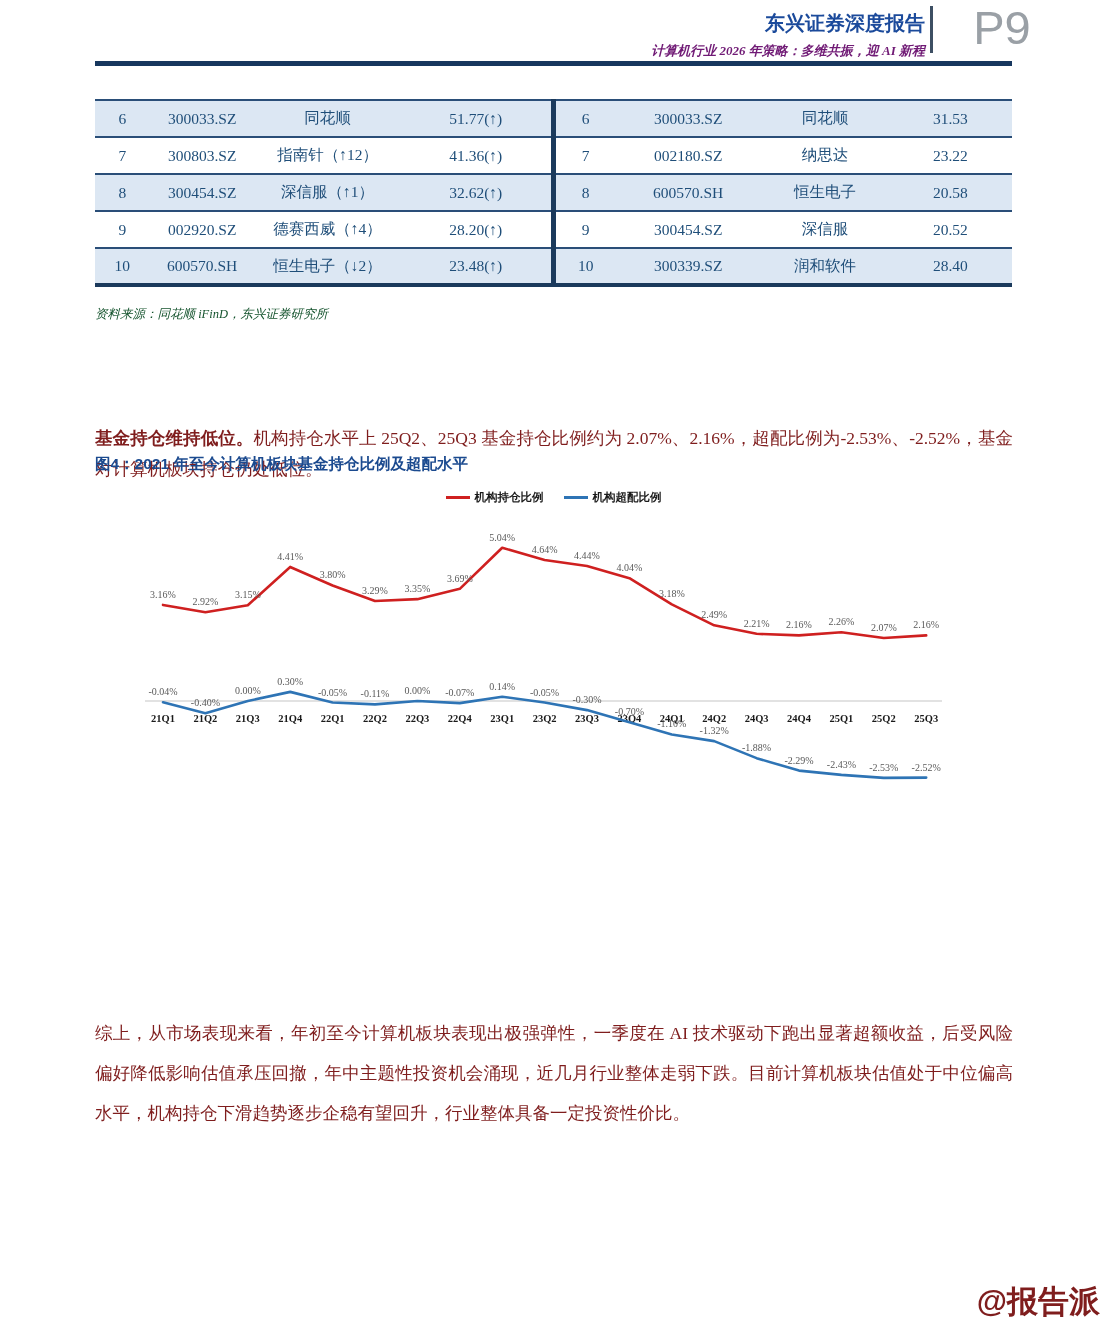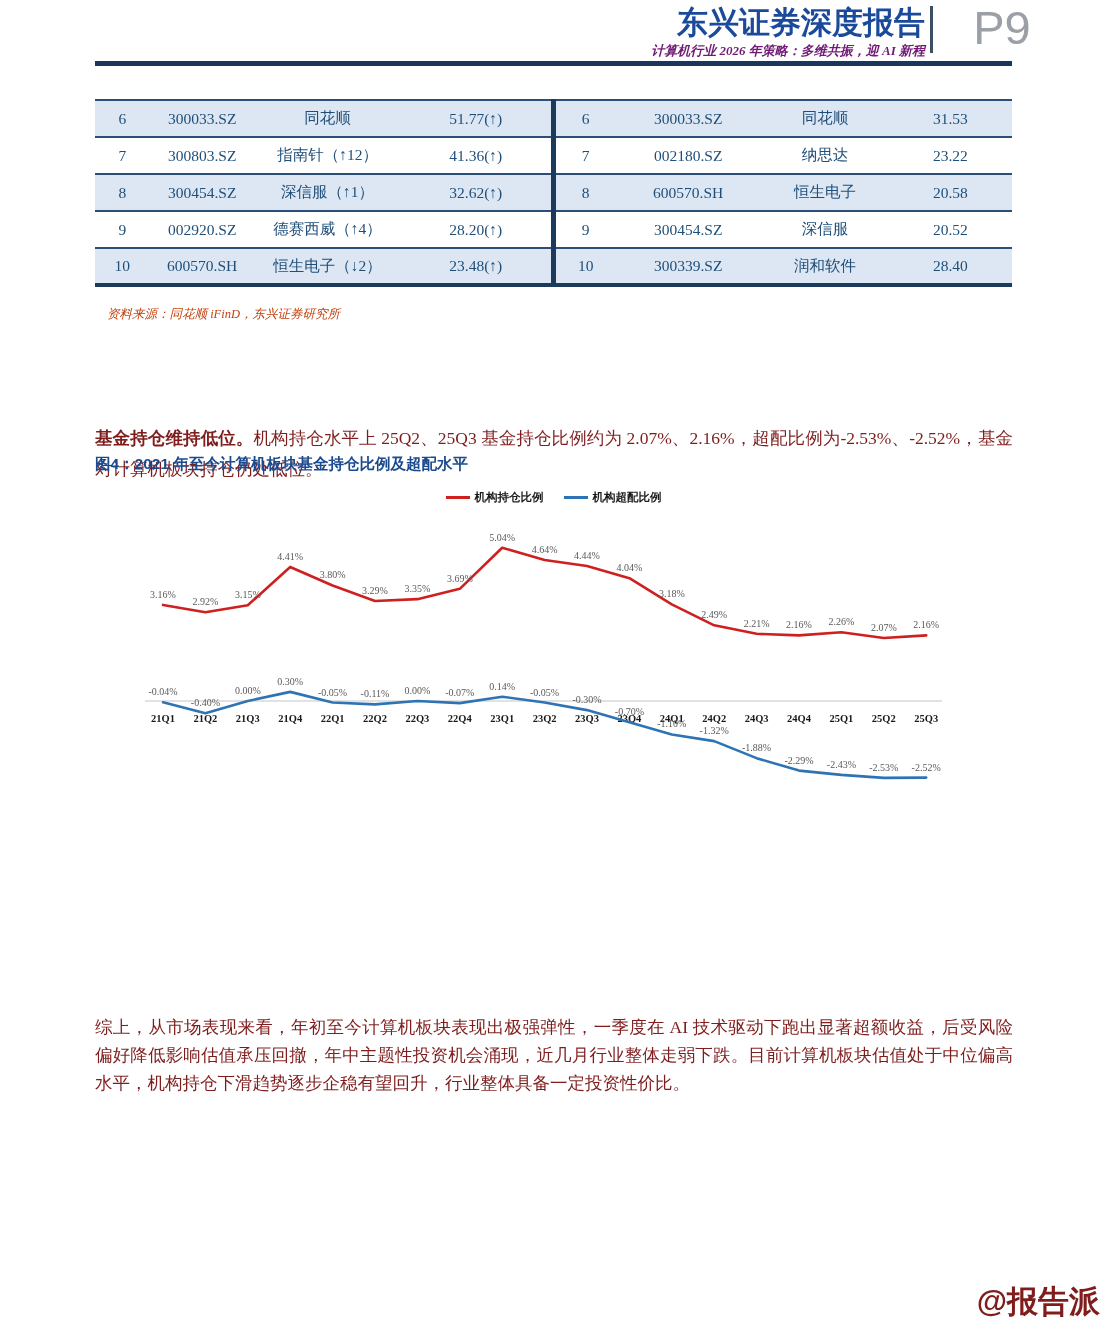--- a/index.html
+++ b/index.html
@@ -7,48 +7,48 @@
   .page {
     position:relative; width:1106px; height:1320px; background:#fff; overflow:hidden;
     font-family:"Liberation Serif","DejaVu Serif",serif; color:#111;
   }
   
   .logo-wrap { position:absolute; left:95px; top:8px; display:flex; align-items:center; gap:10px; }
   .logo-mark { width:52px; height:52px; }
   .logo-text-cn { font-family:"Liberation Sans","DejaVu Sans",sans-serif; font-weight:bold; font-size:29px; color:#1a1a1a; letter-spacing:2px; line-height:30px;}
   .logo-text-en { font-family:"Liberation Sans","DejaVu Sans",sans-serif; font-weight:bold; font-size:10px; color:#1a1a1a; letter-spacing:1.6px; margin-top:3px;}
   .header-right { position:absolute; right:181px; top:10px; width:420px; text-align:right; }
-  .report-type { font-family:"Liberation Sans","DejaVu Sans",sans-serif; font-weight:bold; font-size:31px; color:#1b4a9b; line-height:26px; }
+  .report-type { font-family:"Liberation Sans","DejaVu Sans",sans-serif; font-weight:bold; font-size:20px; color:#1b4a9b; line-height:26px; }
   .report-subtitle { font-size:13px; font-weight:bold; font-style:italic; color:#701a75; margin-top:6px; }
   .header-divider { position:absolute; left:930px; top:6px; width:3px; height:47px; background:#3d4f63; }
   .page-number { position:absolute; left:962px; top:0; width:80px; text-align:center;
     font-family:"Liberation Sans","DejaVu Sans",sans-serif; font-size:47px; color:#9aa0a6; }
   .header-rule { position:absolute; left:95px; top:61px; width:917px; height:5px; background:#17375e; }
 
   
   .tables { position:absolute; left:95px; top:99px; width:917px; display:flex; align-items:stretch; }
   .rank-table { border-collapse:collapse; flex:1; border-bottom:4px solid #1b3a5c; }
   .rank-table td {
     border-top:2px solid #2a4e78; height:37px; text-align:center; vertical-align:middle;
     font-size:15.5px; color:#1f4e79; font-family:"Liberation Serif","DejaVu Serif",serif;
   }
   .rank-table tr.shaded { background:#dce7f3; }
   .rank-table.left td:nth-child(1){width:12%;} .rank-table.left td:nth-child(2){width:23%;}
   .rank-table.left td:nth-child(3){width:32%;} .rank-table.left td:nth-child(4){width:33%;}
   .rank-table.right td:nth-child(1){width:13%;} .rank-table.right td:nth-child(2){width:32%;}
   .rank-table.right td:nth-child(3){width:28%;} .rank-table.right td:nth-child(4){width:27%;}
   .table-divider { width:5px; background:#1b3a5c; }
 
-  .table-source { position:absolute; left:95px; top:306px; font-size:12.5px; font-style:italic; color:#c2410c;margin-left:12px; }
+  .table-source { position:absolute; left:95px; top:306px; font-size:12.5px; font-style:italic; color:#14532d; }
 
   
   .para { position:absolute; left:95px; width:918px; font-size:17.5px; line-height:31px; text-align:justify; color:#7f1d1d;margin-top:44px; }
   .para-1 { top:379px; }
   .para-1 .lead { font-weight:bold; }
-  .para-2 { top:969px; line-height:28px; }
+  .para-2 { top:969px; line-height:40px; }
 
   
   .fig-caption { position:absolute; left:95px; top:454px; font-size:15.5px; font-weight:bold; color:#1b4a8f;
     font-family:"Liberation Sans","DejaVu Sans",sans-serif; }
   .legend { position:absolute; left:95px; top:490px; width:917px; display:flex; justify-content:center; gap:20px; }
   .legend-item { display:flex; align-items:center; gap:5px; font-size:11.5px; font-weight:bold; color:#1a1a1a; }
   .legend-swatch { width:24px; height:3px; display:inline-block; }
   .chart-svg { position:absolute; left:100px; top:513px; }
   .chart-svg text.vlabel { font-size:10px; fill:#595959; font-family:"Liberation Serif","DejaVu Serif",serif; }
   .chart-svg text.tick { font-size:10.5px; font-weight:bold; fill:#1a1a1a; font-family:"Liberation Serif","DejaVu Serif",serif; }

